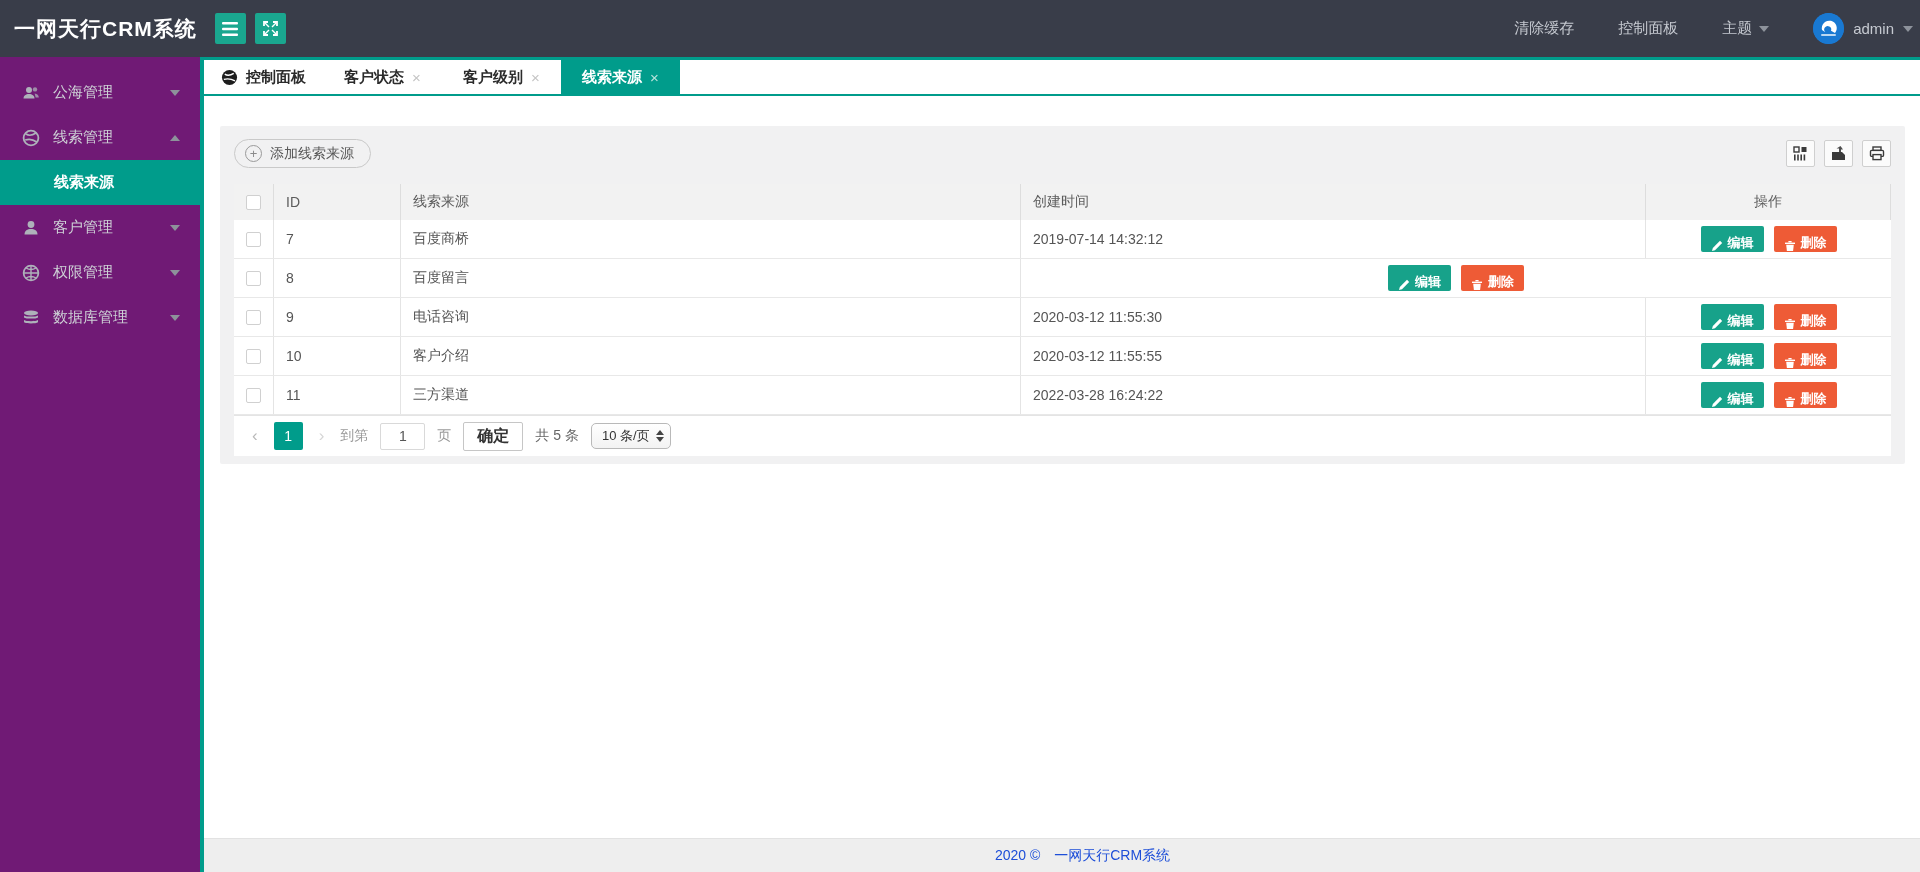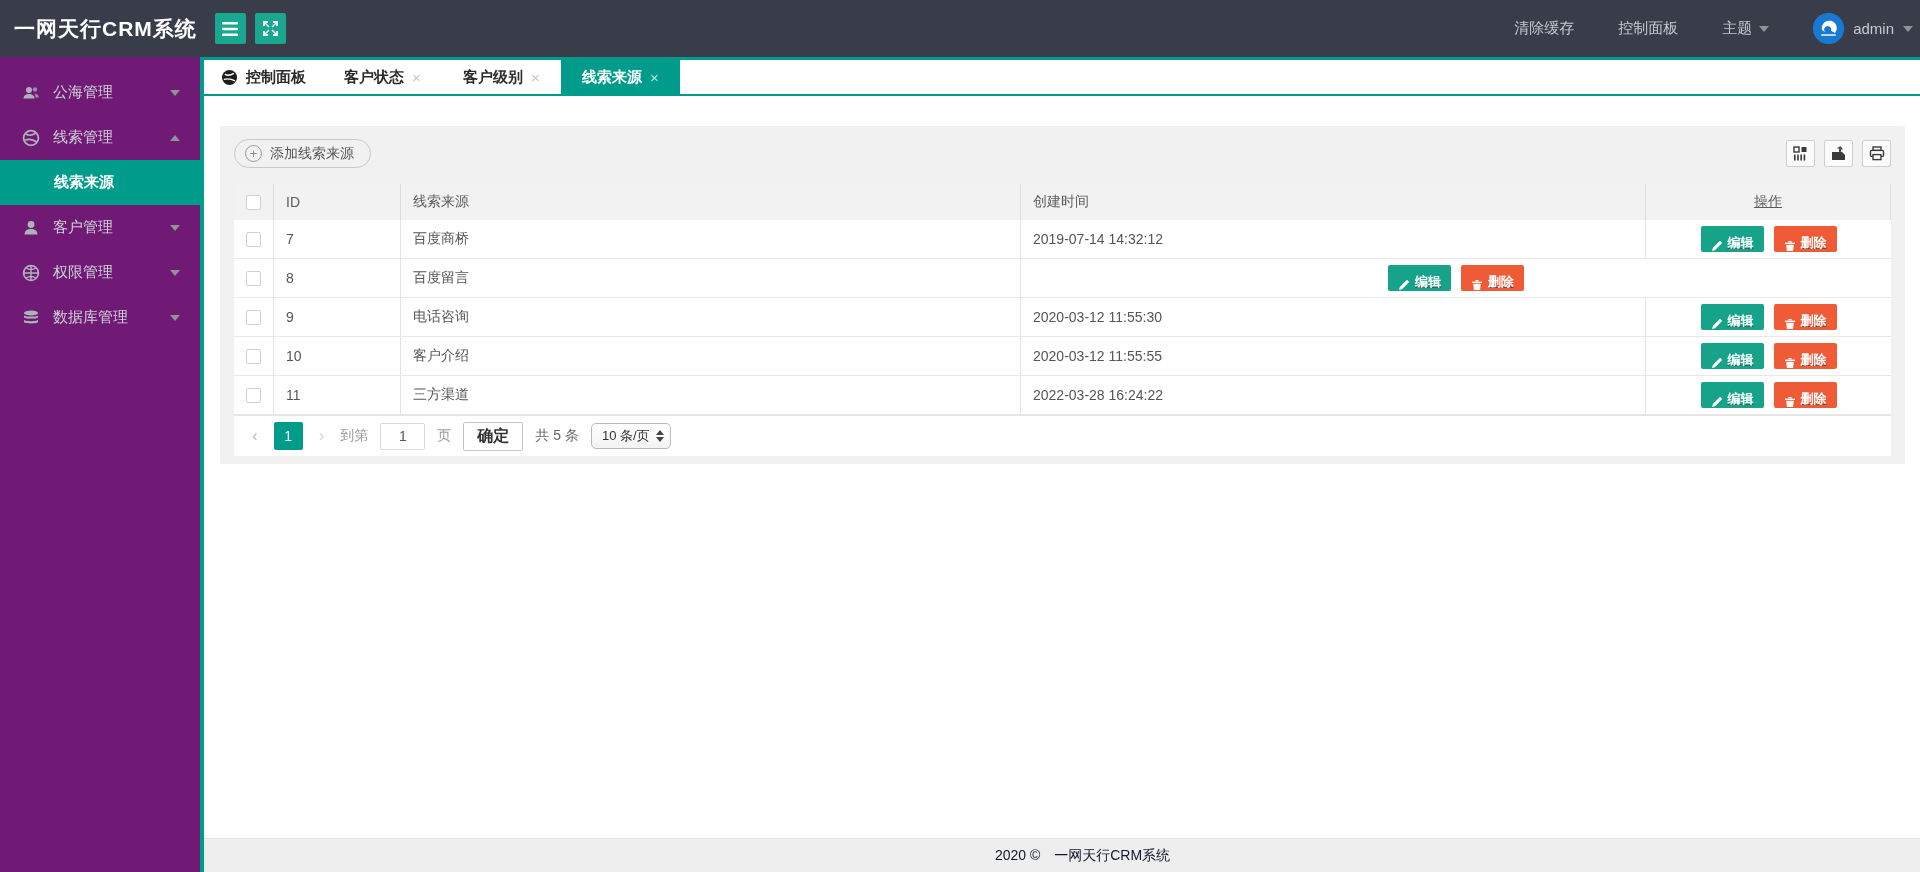--- a/index.html
+++ b/index.html
@@ -47,21 +47,21 @@
   .plus-circ { width:17px; height:17px; border:1px solid #9a9a9a; border-radius:50%; display:flex; align-items:center; justify-content:center; color:#8a8a8a; font-size:13px; line-height:1; }
   .tool-icons { margin-left:auto; display:flex; gap:9px; }
   .tool-icon-btn { width:29px; height:27px; background:#fbfbfb; border:1px solid #cfcfcf; border-radius:2px; display:flex; align-items:center; justify-content:center; color:#3a3a3a; cursor:pointer; }
 
   
   .tbl { width:100%; background:#8b5cf6; }
   .tr { display:flex; align-items:stretch; }
   .tr.head { background:#f2f2f2; height:36px; }
   .tr.body { background:#fff; height:39px; border-bottom:1px solid #e8e8e8; }
   .td { display:flex; align-items:center; padding:0 12px; font-size:14px; color:#555; border-right:1px solid #e4e4e4; min-width:0; }
-  .tr .td:last-child { border-right:none;text-decoration:underline; }
+  .tr .td:last-child { border-right:none; }
   .tr.head .td { color:#5c5c5c; border-right:1px solid #dddddd; }
   .col-cb { flex:0 0 40px; justify-content:center; padding:0; }
   .col-id { flex:0 0 127px; }
   .col-src { flex:0 0 620px; }
   .col-time { flex:0 0 625px; }
   .col-ops { flex:1 1 auto; justify-content:center; gap:10px; }
   .tr.head .col-ops { justify-content:center; }
   .cb { width:15px; height:15px; border:1px solid #d0d0d0; border-radius:2px; background:#fff; cursor:pointer; }
   .btn-op { display:flex; align-items:flex-end; gap:5px; height:26px; padding:0 10px; border-radius:2px; color:#fff; font-size:13px; font-weight:bold; border:none; cursor:pointer; }
   .btn-edit { background:#17A28A; }
@@ -74,21 +74,21 @@
   .pg-cur { width:29px; height:28px; background:#009C8B; color:#fff; border-radius:2px; display:flex; align-items:center; justify-content:center; font-size:14px; cursor:pointer; }
   .pg-input { width:45px; height:27px; border:1px solid #d9d9d9; border-radius:2px; text-align:center; font-size:14px; color:#555; background:#fff; font-family:inherit; }
   .pg-confirm { height:29px; padding:0 13px; background:#fff; border:1px solid #c6c6c6; border-radius:2px; font-size:16px; font-weight:bold; color:#333; cursor:pointer; font-family:inherit; }
   .pg-total { color:#666; }
   .pg-select { height:26px; display:flex; align-items:center; gap:6px; padding:0 6px 0 10px; border:1px solid #b9b9b9; border-radius:5px; background:linear-gradient(#ffffff,#f3f3f3); font-size:13px; color:#333; cursor:pointer; }
   .updown { display:flex; flex-direction:column; gap:2px; }
   .updown .u { width:0; height:0; border-left:4px solid transparent; border-right:4px solid transparent; border-bottom:5px solid #444; }
   .updown .d { width:0; height:0; border-left:4px solid transparent; border-right:4px solid transparent; border-top:5px solid #444; }
 
   
-  .footer { flex:0 0 34px; background:#eeeeee; border-top:1px solid #e2e2e2; display:flex; align-items:center; justify-content:center; color:#0f172a; font-size:14px;padding-left:41px; }
+  .footer { flex:0 0 34px; background:#eeeeee; border-top:1px solid #e2e2e2; display:flex; align-items:center; justify-content:center; color:#1d4ed8; font-size:14px;padding-left:41px; }
 </style>
 </head>
 <body>
 
 <div class="page">
 
   <div class="topbar">
     <div class="brand">一网天行CRM系统</div>
 
     <div class="top-btn">

